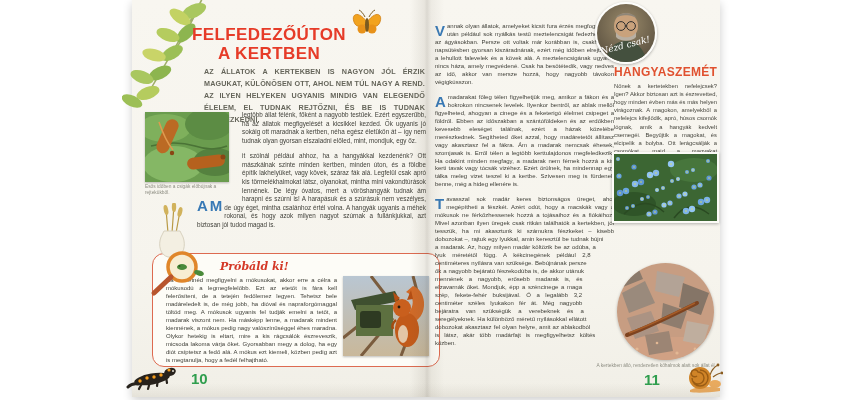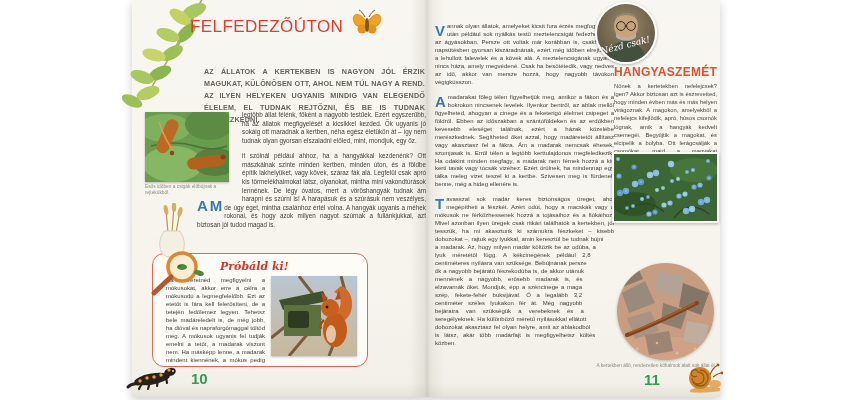--- a/index.html
+++ b/index.html
@@ -7,36 +7,36 @@
   .canvas{position:relative;width:845px;height:400px;background:#ffffff;overflow:hidden;}
   .spread{position:absolute;left:132px;top:0;width:588px;height:397px;
     background:linear-gradient(180deg,#f8f6f0 0%,#f6f4ed 70%,#f1efe7 100%);
     box-shadow:0 3px 9px rgba(0,0,0,.20);}
   .gutter{position:absolute;left:278px;top:0;width:34px;height:100%;pointer-events:none;
     background:linear-gradient(90deg,rgba(0,0,0,0) 0%,rgba(90,80,60,.10) 42%,rgba(70,60,45,.16) 50%,rgba(90,80,60,.07) 62%,rgba(0,0,0,0) 100%);}
   .pagecurl{position:absolute;left:0;bottom:0;width:100%;height:14px;pointer-events:none;
     background:linear-gradient(180deg,rgba(0,0,0,0) 0%,rgba(120,110,90,.10) 100%);}
 
   
-  .title-block{position:absolute;left:58px;top:17px;width:158px;text-align:left;
-    color:#e63b28;font-weight:normal;font-size:17px;line-height:19px;letter-spacing:.4px;}
+  .title-block{position:absolute;left:58px;top:25px;width:158px;text-align:center;
+    color:#e63b28;font-weight:bold;font-size:17px;line-height:19px;letter-spacing:.4px;}
   .butterfly{position:absolute;left:218px;top:8px;width:34px;height:30px;}
   .leafbranch{position:absolute;left:-10px;top:-3px;width:96px;height:122px;}
   .intro{position:absolute;left:72px;top:66px;width:221px;font-size:7.2px;font-weight:bold;
     color:#65655a;line-height:1.68;text-align:justify;letter-spacing:.15px;}
   .left-main{position:absolute;left:13px;top:111px;width:281px;font-size:6.3px;line-height:1.36;
     color:#3f3f38;text-align:justify;}
   .left-main p{margin:0 0 7px 0;}
   .photo-block{float:left;width:90px;margin:1px 7px 2px 0;}
   .slugphoto{width:84px;height:70px;display:block;box-shadow:0 1px 2px rgba(0,0,0,.25);}
   .photo-caption{font-size:4.8px;color:#8d8d82;line-height:1.3;margin-top:2px;width:84px;text-align:left;}
   .vase-spacer{float:left;clear:left;width:52px;height:30px;}
   .dropcap{float:left;font-size:15px;line-height:13px;font-weight:bold;color:#3879b5;margin:1px 2px 0 0;}
   .vase-illu{position:absolute;left:14px;top:203px;width:64px;height:96px;z-index:5;}
-  .try-box{position:absolute;left:20px;top:253px;width:216px;height:114px;box-sizing:border-box;
+  .try-box{position:absolute;left:20px;top:253px;width:288px;height:114px;box-sizing:border-box;
     border:1.6px solid #dd6a50;border-radius:12px;background:#fdfcf7;padding:6px 10px 6px 13px;overflow:hidden;}
   .try-title{margin:0 0 3px 54px;color:#d43826;font-family:"DejaVu Serif",serif;
     font-style:italic;font-weight:bold;font-size:11px;}
   .try-text{font-size:6px;line-height:1.34;color:#3f3f38;text-align:justify;}
   .squirrelphoto{float:right;width:86px;height:80px;margin:0 0 2px 6px;box-shadow:0 1px 2px rgba(0,0,0,.25);}
   .salamander{position:absolute;left:-6px;top:351px;width:52px;height:40px;}
   .pagenum{position:absolute;font-size:15px;font-weight:bold;color:#2f9e4e;}
   .pagenum-left{left:59px;top:370px;}
   .pagenum-right{left:512px;top:371px;}
 
@@ -75,20 +75,21 @@
       <ellipse cx="50" cy="56" rx="12" ry="6" fill="#9cbf56" transform="rotate(-30 50 56)"></ellipse>
       <ellipse cx="32" cy="58" rx="12" ry="6" fill="#c9d468" transform="rotate(15 32 58)"></ellipse>
       <ellipse cx="38" cy="76" rx="12" ry="6" fill="#8db54f" transform="rotate(-25 38 76)"></ellipse>
       <ellipse cx="20" cy="80" rx="12" ry="6" fill="#a9c75f" transform="rotate(20 20 80)"></ellipse>
       <ellipse cx="26" cy="96" rx="12" ry="6" fill="#b5cc5e" transform="rotate(-20 26 96)"></ellipse>
       <ellipse cx="10" cy="104" rx="11" ry="5.5" fill="#9cbf56" transform="rotate(25 10 104)"></ellipse>
     </svg>
 
     <div class="title-block">
       <div>FELFEDEZŐÚTON</div>
+      <div>A KERTBEN</div>
     </div>
 
     <svg class="butterfly" viewBox="0 0 34 30">
       <path d="M15,9 C13,5 11,3 9,2 M19,9 C21,5 23,3 25,2" stroke="#7a5a20" fill="none" stroke-width="1"></path>
       <path d="M17,14 C8,2 1,6 4,14 C6,20 12,19 17,16 Z" fill="#f2a31f" stroke="#d07f12" stroke-width="0.8"></path>
       <path d="M17,14 C26,2 33,6 30,14 C28,20 22,19 17,16 Z" fill="#f2a31f" stroke="#d07f12" stroke-width="0.8"></path>
       <circle cx="12" cy="21" r="4.5" fill="#e8921a"></circle>
       <circle cx="22" cy="21" r="4.5" fill="#e8921a"></circle>
       <ellipse cx="17" cy="17" rx="2" ry="7" fill="#7a5a20"></ellipse>
     </svg>

